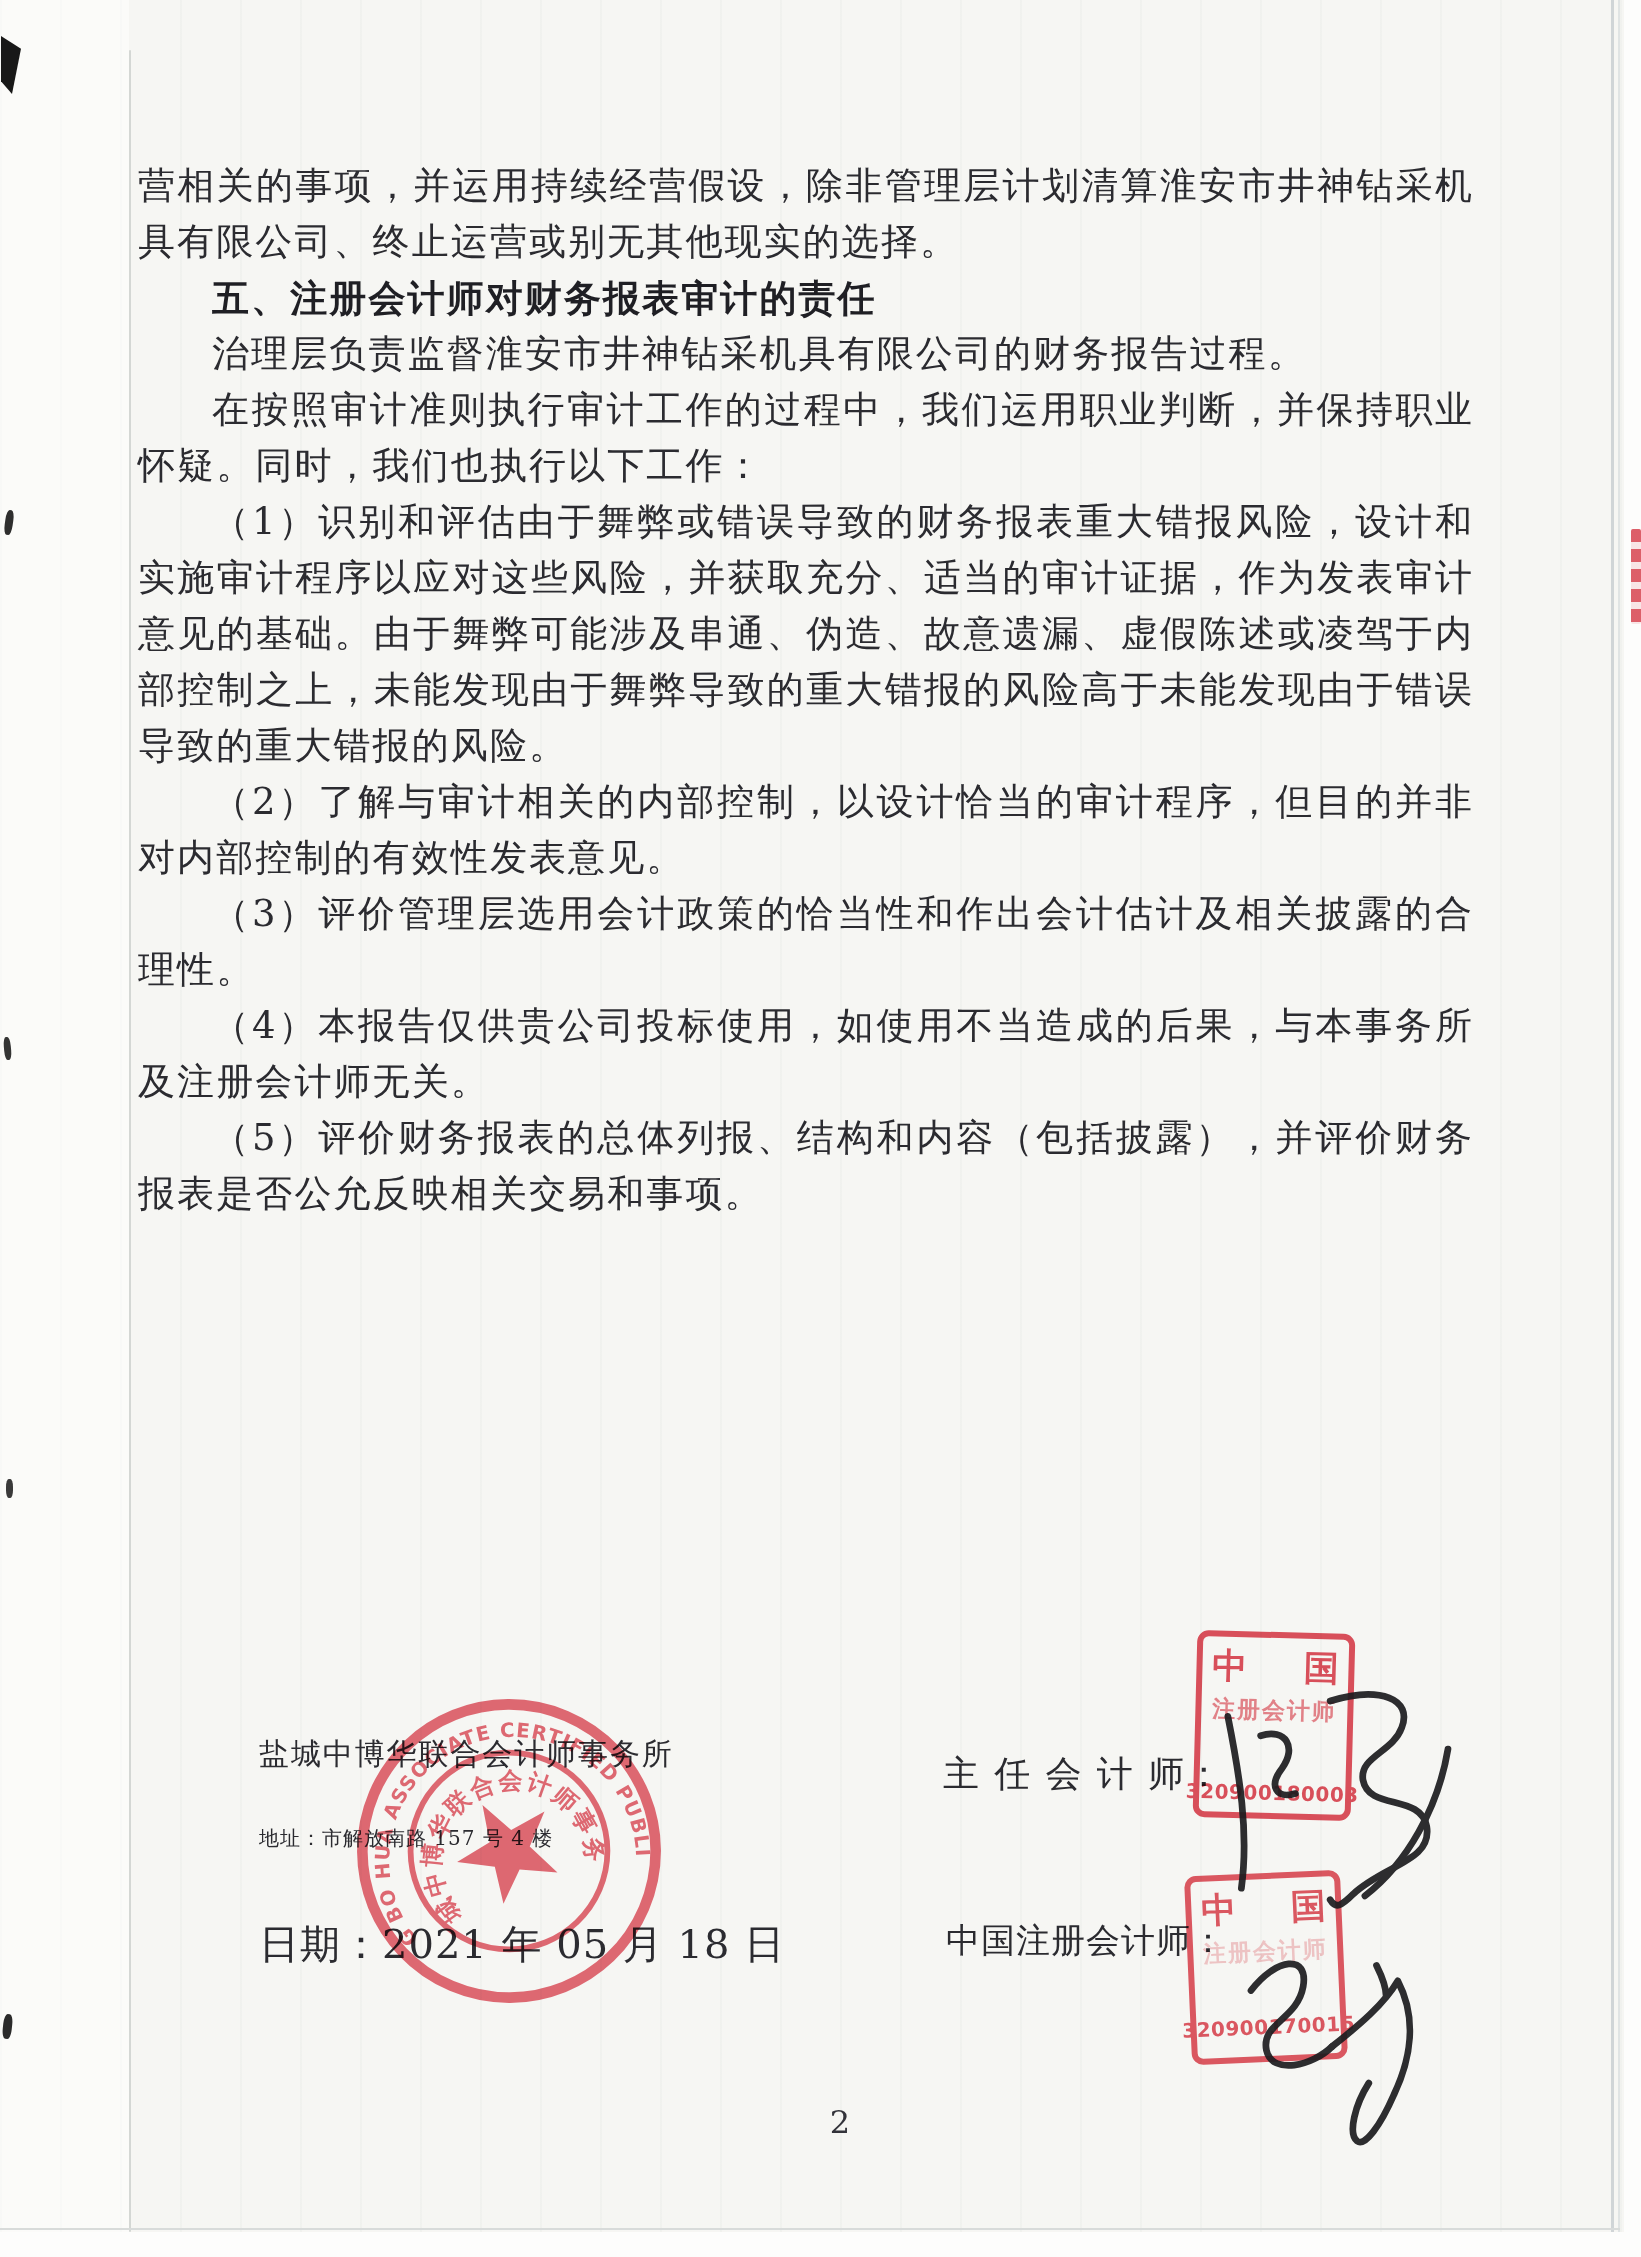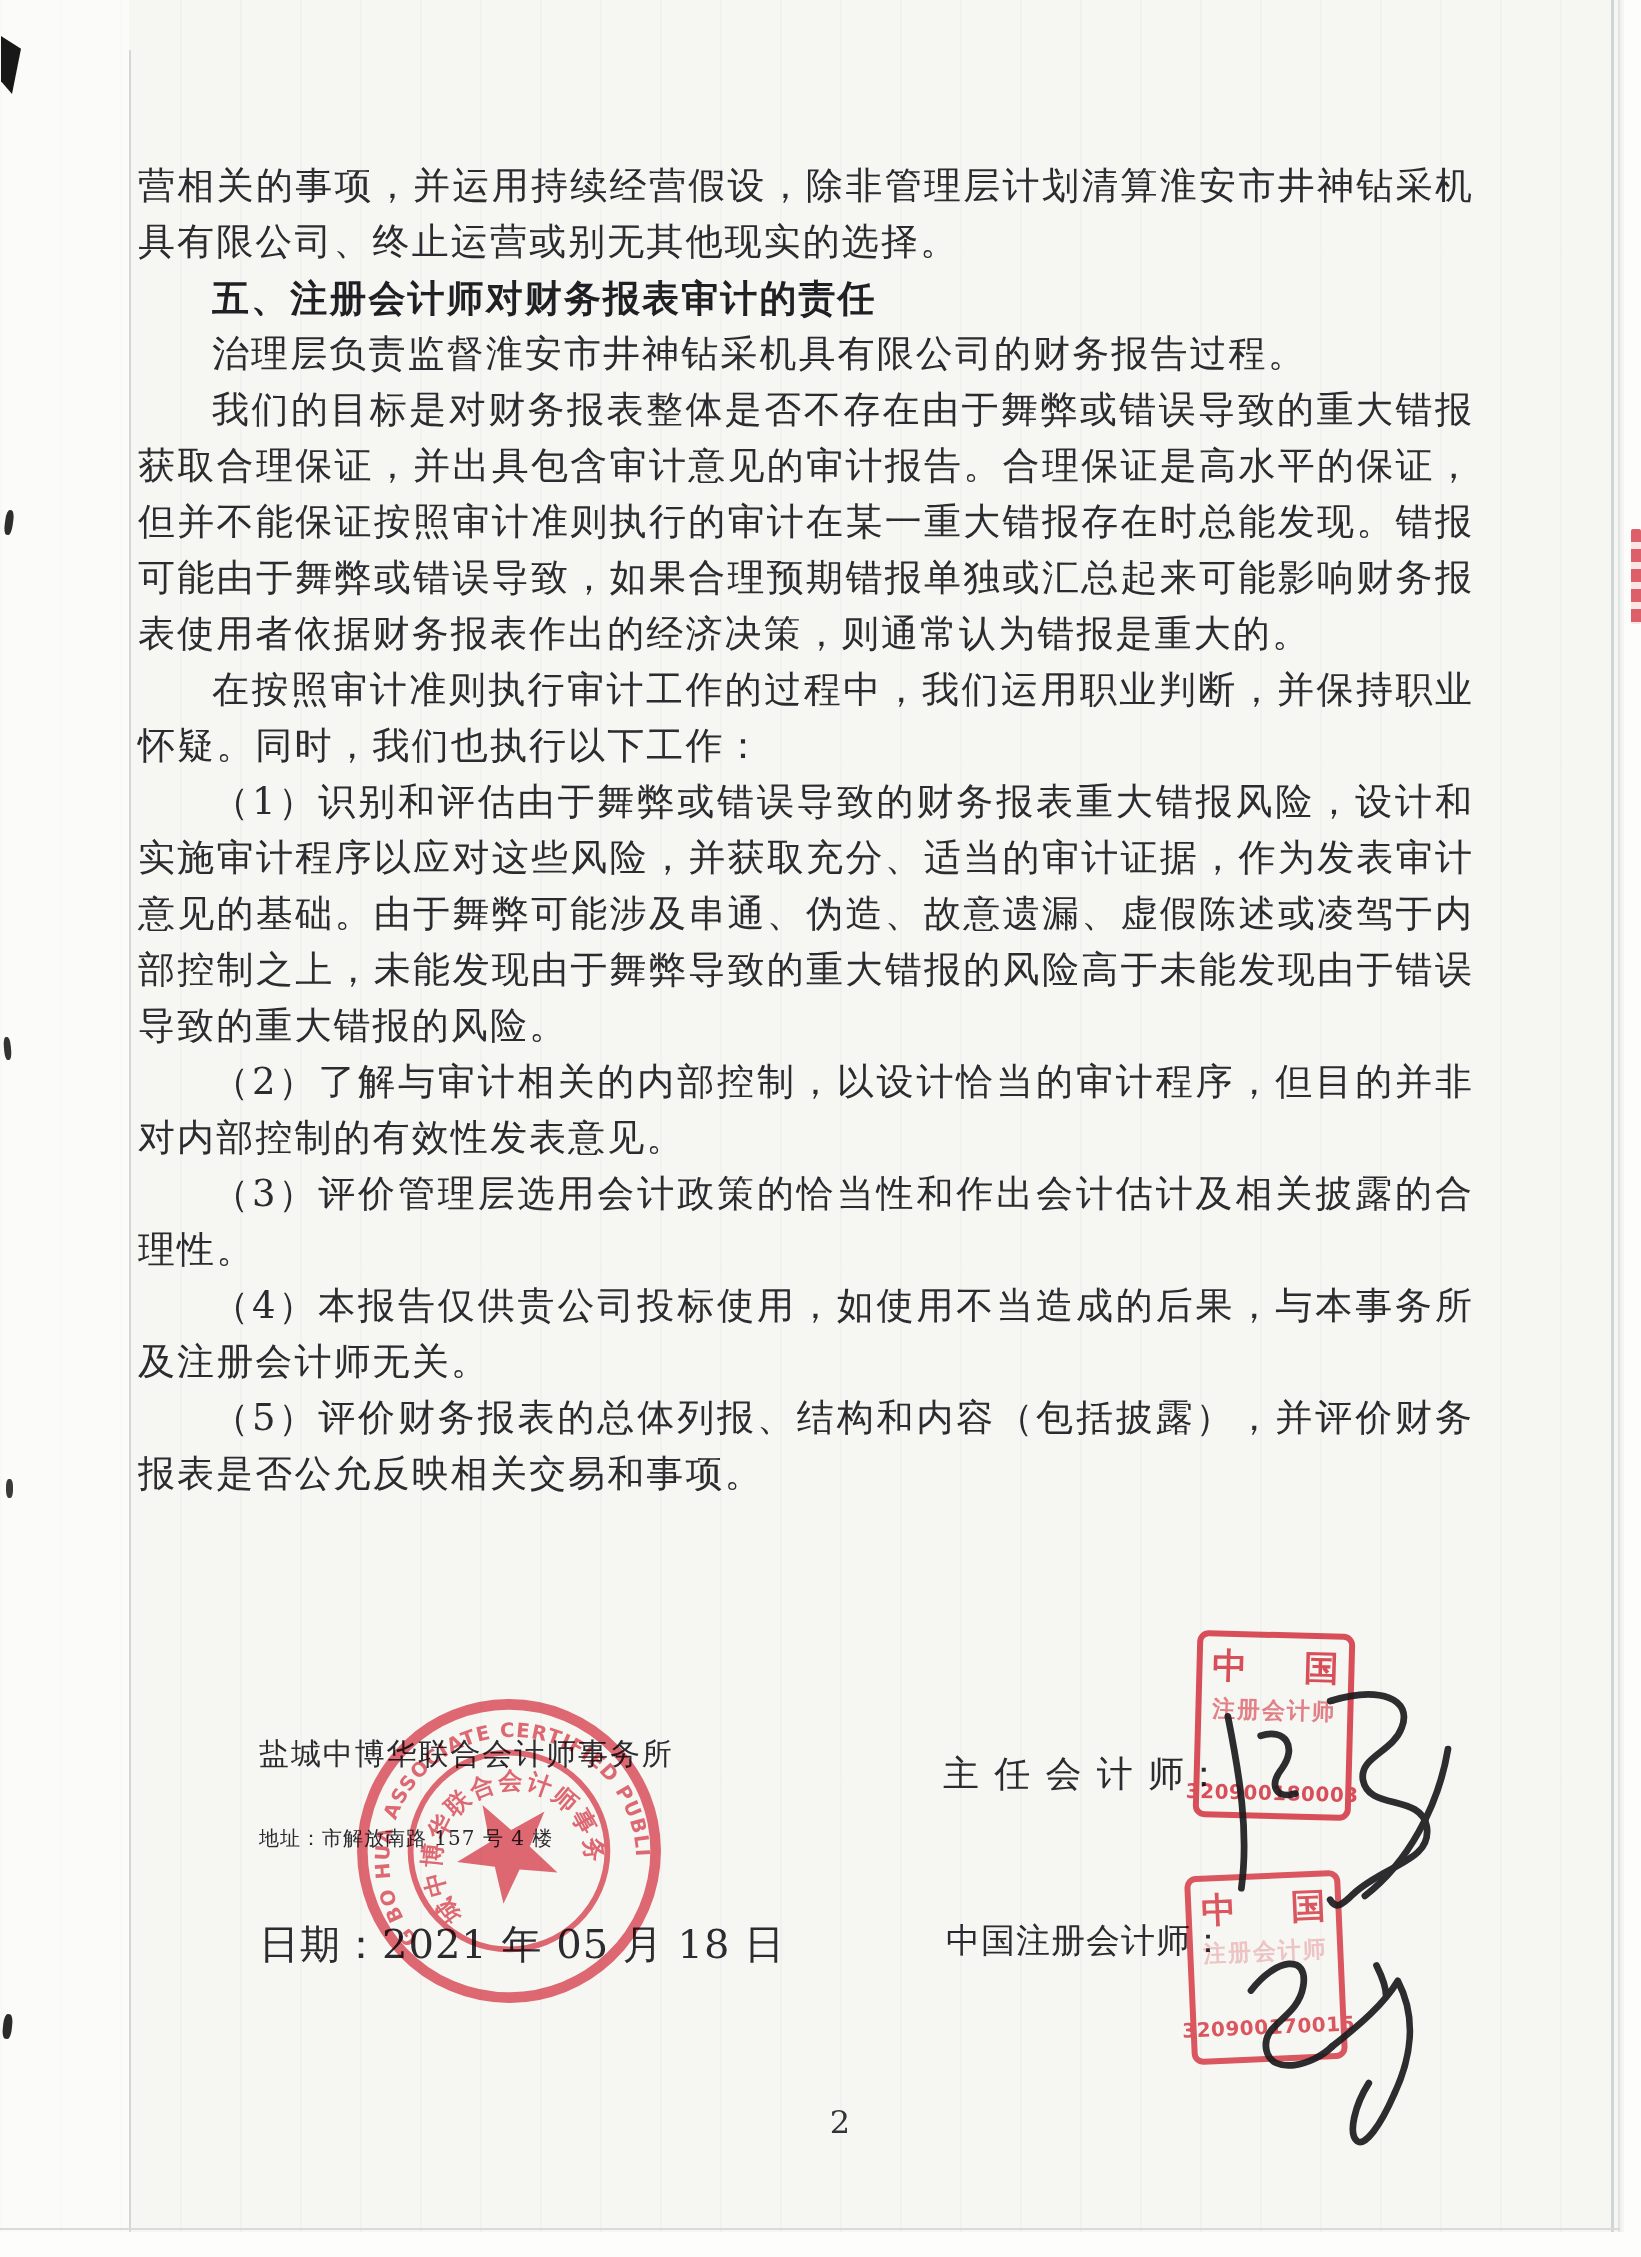--- a/index.html
+++ b/index.html
@@ -101,21 +101,20 @@
   <div class="artifact wedge"></div>
   <div class="artifact d1"></div>
   <div class="artifact d2"></div>
   <div class="artifact d3"></div>
   <div class="artifact d4"></div>
 
   <div id="doc-body">
       <p class="">营相关的事项，并运用持续经营假设，除非管理层计划清算淮安市井神钻采机具有限公司、终止运营或别无其他现实的选择。</p>
       <p class="indent bold">五、注册会计师对财务报表审计的责任</p>
       <p class="indent ">治理层负责监督淮安市井神钻采机具有限公司的财务报告过程。</p>
-      <p class="indent ">我们的目标是对财务报表整体是否不存在由于舞弊或错误导致的重大错报获取合理保证，并出具包含审计意见的审计报告。合理保证是高水平的保证，但并不能保证按照审计准则执行的审计在某一重大错报存在时总能发现。错报可能由于舞弊或错误导致，如果合理预期错报单独或汇总起来可能影响财务报表使用者依据财务报表作出的经济决策，则通常认为错报是重大的。</p>
       <p class="indent ">在按照审计准则执行审计工作的过程中，我们运用职业判断，并保持职业怀疑。同时，我们也执行以下工作：</p>
       <p class="indent ">（1）识别和评估由于舞弊或错误导致的财务报表重大错报风险，设计和实施审计程序以应对这些风险，并获取充分、适当的审计证据，作为发表审计意见的基础。由于舞弊可能涉及串通、伪造、故意遗漏、虚假陈述或凌驾于内部控制之上，未能发现由于舞弊导致的重大错报的风险高于未能发现由于错误导致的重大错报的风险。</p>
       <p class="indent ">（2）了解与审计相关的内部控制，以设计恰当的审计程序，但目的并非对内部控制的有效性发表意见。</p>
       <p class="indent ">（3）评价管理层选用会计政策的恰当性和作出会计估计及相关披露的合理性。</p>
       <p class="indent ">（4）本报告仅供贵公司投标使用，如使用不当造成的后果，与本事务所及注册会计师无关。</p>
       <p class="indent ">（5）评价财务报表的总体列报、结构和内容（包括披露），并评价财务报表是否公允反映相关交易和事项。</p>
     </div>
 
   <div class="footer-text" id="firm-name">盐城中博华联合会计师事务所</div>
   <div class="footer-text" id="address-line">地址：市解放南路 157 号 4 楼</div>

